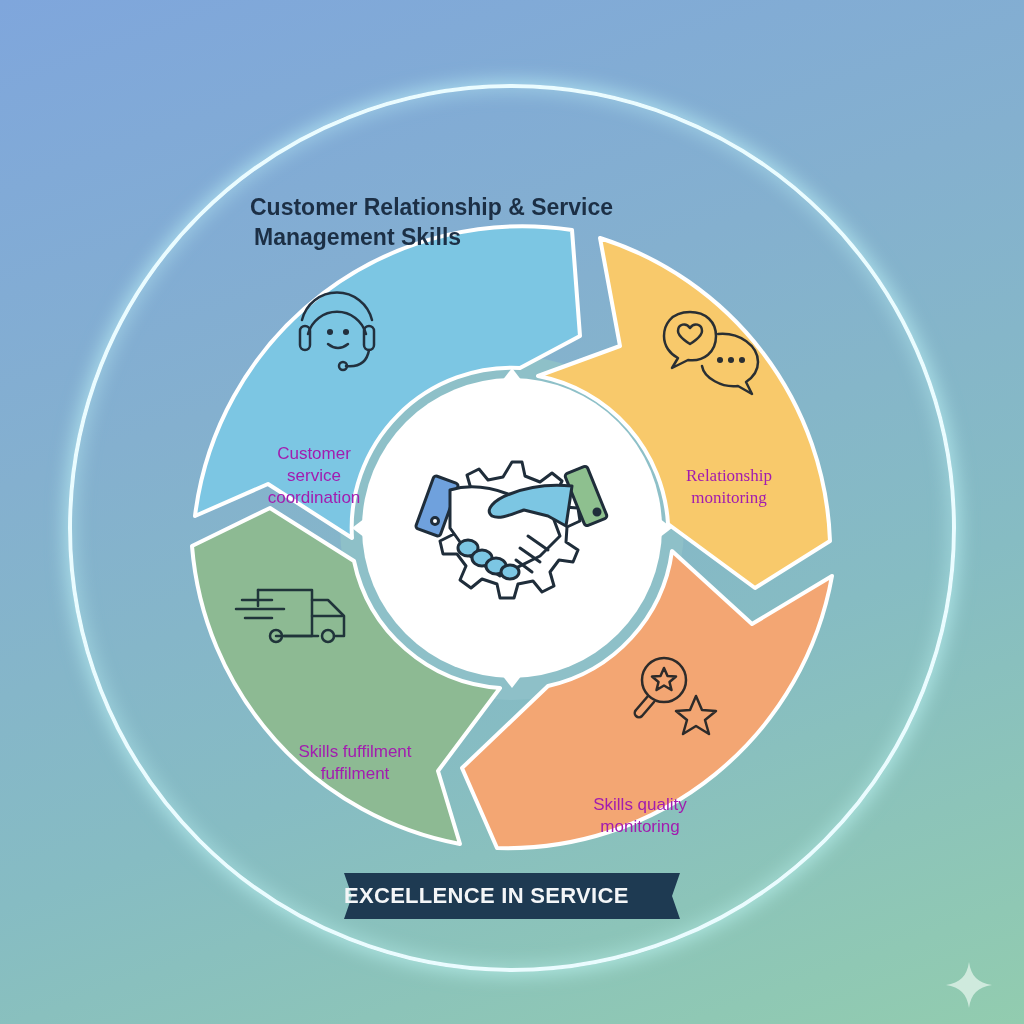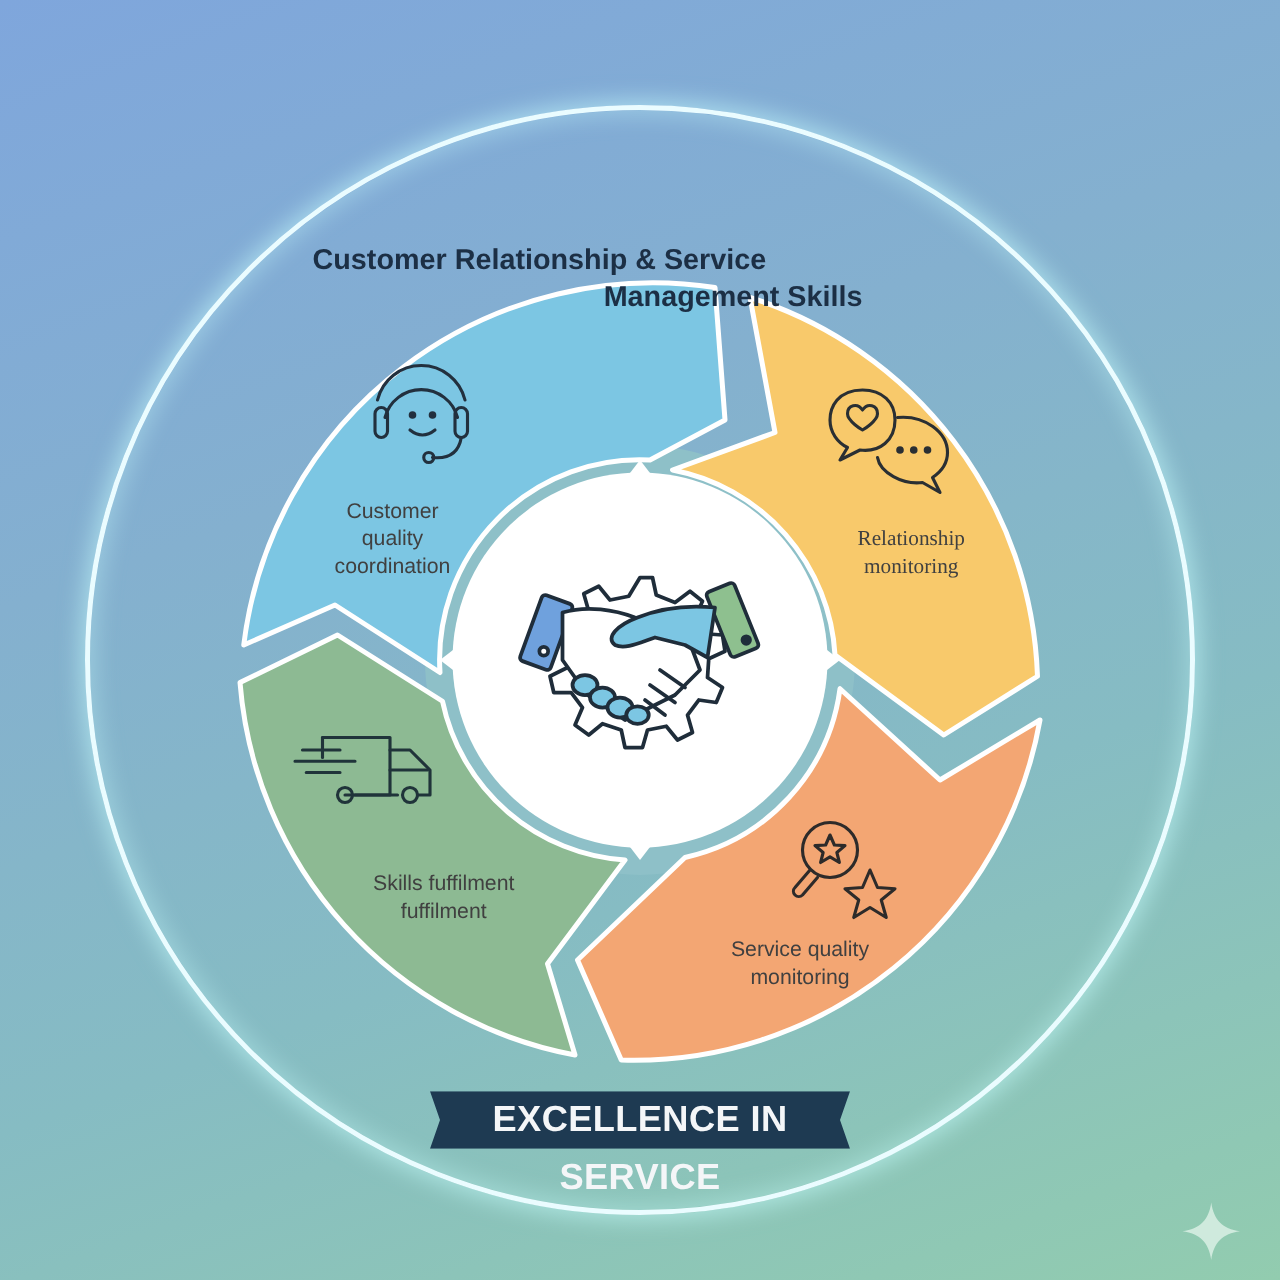--- a/index.html
+++ b/index.html
@@ -14,34 +14,34 @@
     border-radius: 50%;
     border: 4px solid #eafcff;
     box-shadow: 0 0 18px 4px rgba(200,255,255,0.55), inset 0 0 18px 4px rgba(200,255,255,0.35);
   }
   svg.wheel { position: absolute; left: 0; top: 0; }
   .title {
     position: absolute; left: 250px; top: 176px; width: 440px;
     color: #1c2f45; font-weight: bold; font-size: 23px; line-height: 30px;
   }
   .title span { display: block; }
-  .title .l2 { padding-left: 4px; text-align: right; }
+  .title .l2 { padding-left: 4px; }
   .seg-label {
-    position: absolute; text-align: center; color: #404040;
-    font-size: 17px; line-height: 22px;
+    position: absolute; text-align: center; color: #a21caf;
+    font-size: 17px; line-height: 22px; margin-top: 45px;
   }
   .seg-label span { display: block; }
   .banner {
     position: absolute; left: 344px; top: 857px; width: 336px; height: 46px;
   }
   .banner svg { position: absolute; left: 0; top: 0; }
   .banner-text {
     position: absolute; left: 0; top: 0; width: 336px; height: 46px;
-    line-height: 46px; text-align: center; color: #f4f6f8;
-    font-weight: bold; font-size: 29px; letter-spacing: 0.3px;
+    line-height: 46px; text-align: left; color: #f4f6f8;
+    font-weight: bold; font-size: 22px; letter-spacing: 0.3px;
   }
   .sparkle { position: absolute; left: 944px; top: 944px; width: 50px; height: 50px; }
 </style>
 </head>
 <body>
 
 <div class="stage">
 
   <div class="outer-ring"></div>
 
@@ -154,31 +154,31 @@
     </g>
   </svg>
 
   <div class="title">
     <span class="l1">Customer Relationship &amp; Service</span>
     <span class="l2">Management Skills</span>
   </div>
 
   <div class="seg-label" style="left:244px; top:382px; width:140px;">
     <span>Customer</span>
-    <span>quality</span>
+    <span>service</span>
     <span>coordination</span>
   </div>
 
   <div class="seg-label" style="left:654px; top:404px; width:150px;font-family:Liberation Serif, serif;">
     <span>Relationship</span>
     <span>monitoring</span>
   </div>
 
   <div class="seg-label" style="left:560px; top:733px; width:160px;">
-    <span>Service quality</span>
+    <span>Skills quality</span>
     <span>monitoring</span>
   </div>
 
   <div class="seg-label" style="left:270px; top:680px; width:170px;">
     <span>Skills fuffilment</span>
     <span>fuffilment</span>
   </div>
 
   <div class="banner">
     <svg width="336" height="46" viewBox="0 0 336 46">

